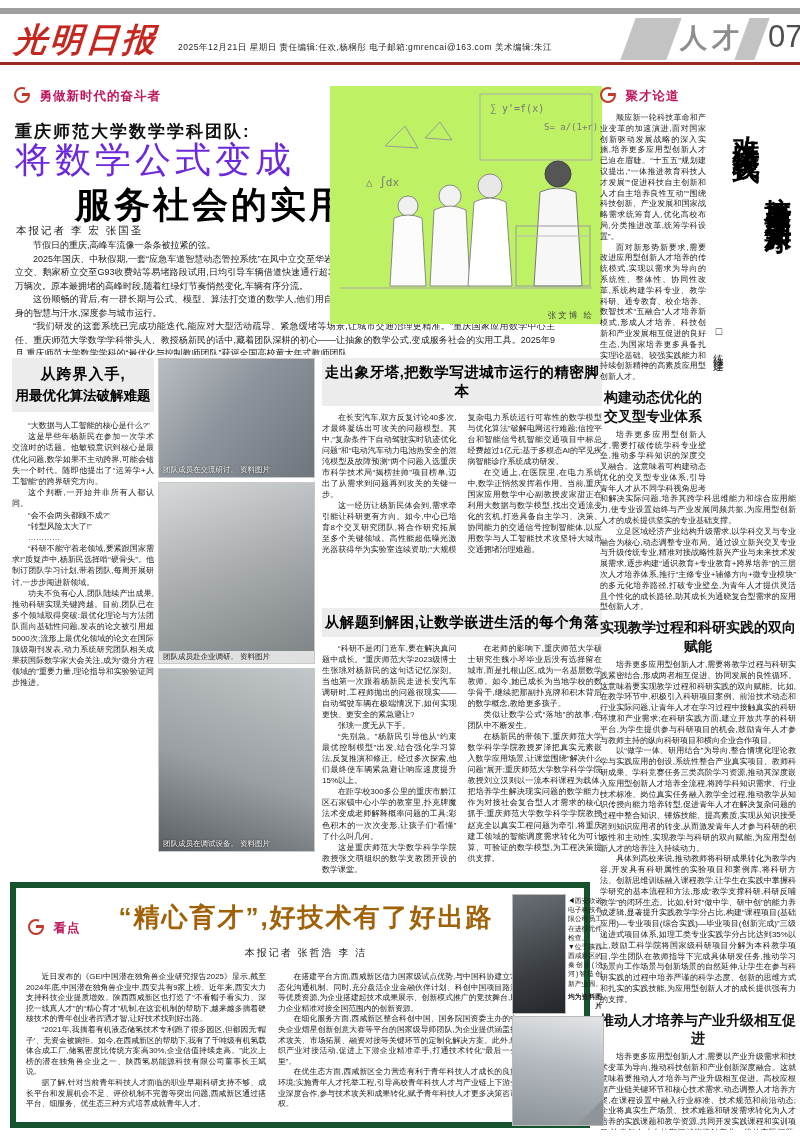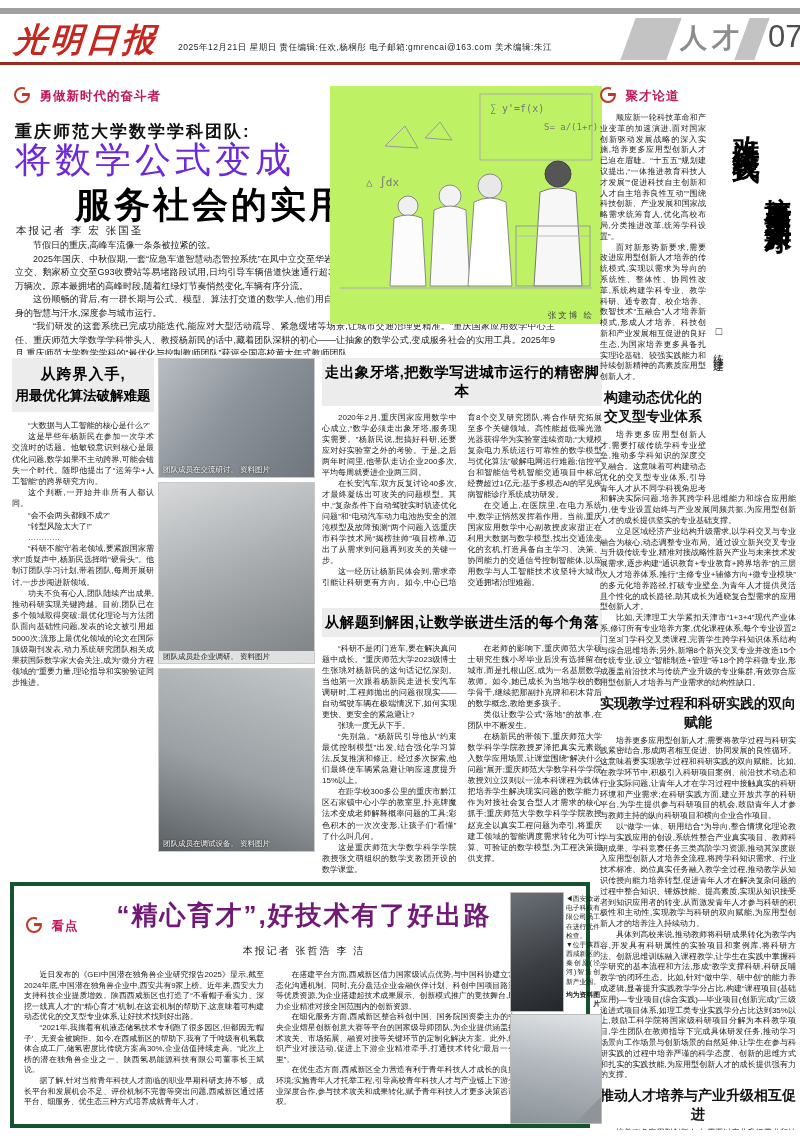--- a/index.html
+++ b/index.html
@@ -67,25 +67,25 @@
   .rcol .rtag{margin-bottom:8px;}
   .vhead{float:right;width:82px;height:368px;position:relative;margin:0 0 4px 8px;}
   .vh1{position:absolute;left:14px;top:2px;writing-mode:vertical-rl;font-family:"Liberation Serif",serif;
        font-weight:bold;font-size:27px;letter-spacing:4px;color:#000;}
   .vh2{position:absolute;right:0;top:62px;writing-mode:vertical-rl;font-family:"Liberation Serif",serif;
        font-weight:bold;font-size:27px;letter-spacing:3px;color:#000;}
   .vauthor{position:absolute;left:-2px;top:212px;writing-mode:vertical-rl;font-size:10.5px;color:#222;letter-spacing:3px;}
   .rbody{font-size:8px;line-height:1.35;}
   .rbody .subhead{font-size:14px;}
   
-  .obox{position:absolute;left:10px;top:882px;width:580px;height:246px;border:4px solid #14532d;
+  .obox{position:absolute;left:10px;top:882px;width:580px;height:246px;border:6px solid #14532d;
         background:#fff;box-sizing:border-box;}
   .obox .btag{position:absolute;left:12px;top:30px;}
   .b-h{position:absolute;left:90px;top:12px;width:400px;text-align:center;font-size:26px;
-       font-weight:900;color:#701a75;letter-spacing:2px;}
+       font-weight:900;color:#a16207;letter-spacing:2px;}
   .b-byline{position:absolute;left:90px;top:58px;width:400px;text-align:center;font-size:10px;
        color:#222;letter-spacing:2px;}
   .b-body{position:absolute;left:10px;top:84px;width:492px;height:150px;overflow:hidden;
        column-count:2;column-gap:12px;font-size:7.8px;line-height:1.36;}
   .b-ph1{position:absolute;left:496px;top:6px;width:52px;height:118px;border:1px solid #bbb;
        background:linear-gradient(160deg,#6b7076 0%,#3c4045 60%,#23262a 100%);}
   .b-caps{position:absolute;left:552px;top:8px;width:34px;font-size:6.8px;line-height:1.35;color:#222;text-align:justify;}
   .b-caps .c3{font-weight:bold;margin-top:4px;text-align:right;}
   .b-ph2{position:absolute;left:496px;top:128px;width:90px;height:108px;border:1px solid #bbb;
        background:linear-gradient(190deg,#e3e6e8 0%,#b4bac0 45%,#8b9298 100%);}
@@ -176,21 +176,20 @@
       <div class="cap-d">团队成员赴企业调研。 资料图片</div>
     </div>
     <div class="ph ph3">
       <div class="cap-w">团队成员在调试设备。 资料图片</div>
     </div>
   </div>
 
   <div class="a2">
     <h3 class="strip">走出象牙塔,把数学写进城市运行的精密脚本</h3>
     <div class="body">
-        <p class="para">2020年2月,重庆国家应用数学中心成立,“数学必须走出象牙塔,服务现实需要。”杨新民说,想搞好科研,还要应对好实验室之外的考验。于是,之后两年时间里,他带队走访企业200多次,平均每周就要进企业两三回。</p>
         <p class="para">在长安汽车,双方反复讨论40多次,才最终凝练出可攻关的问题模型。其中,“复杂条件下自动驾驶实时轨迹优化问题”和“电动汽车动力电池热安全的混沌模型及故障预测”两个问题入选重庆市科学技术局“揭榜挂帅”项目榜单,迈出了从需求到问题再到攻关的关键一步。</p>
         <p class="para">这一经历让杨新民体会到,需求牵引能让科研更有方向。如今,中心已培育8个交叉研究团队,将合作研究拓展至多个关键领域。高性能超低噪光激光器获得华为实验室连续资助;“大规模复杂电力系统运行可靠性的数学模型与优化算法”破解电网运行难题;信控平台和智能信号机智能交通项目中标总经费超过1亿元;基于多模态AI的罕见疾病智能诊疗系统成功研发。</p>
         <p class="para">在交通上,在医院里,在电力系统中,数学正悄然发挥着作用。当前,重庆国家应用数学中心副教授皮家甜正在利用大数据与数学模型,找出交通流变化的玄机,打造具备自主学习、决策、协同能力的交通信号控制智能体,以应用数学与人工智能技术攻坚特大城市交通拥堵治理难题。</p>
       </div>
   </div>
 
   <div class="a3">
     <h3 class="strip">从解题到解困,让数学嵌进生活的每个角落</h3>
     <div class="body">
         <p class="para">“科研不是闭门造车,要在解决真问题中成长。”重庆师范大学2023级博士生张珧对杨新民的这句话记忆深刻。当他第一次跟着杨新民走进长安汽车调研时,工程师抛出的问题很现实——自动驾驶车辆在极端情况下,如何实现更快、更安全的紧急避让?</p>
@@ -213,40 +212,39 @@
       <div class="vh1">改进传统模式</div>
       <div class="vh2">培养更多应用型创新人才</div>
       <div class="vauthor">□ 练继建</div>
     </div>
     <div class="rbody">
         <p class="para">顺应新一轮科技革命和产业变革的加速演进,面对国家创新驱动发展战略的深入实施,培养更多应用型创新人才已迫在眉睫。“十五五”规划建议提出,“一体推进教育科技人才发展”“促进科技自主创新和人才自主培养良性互动”“围绕科技创新、产业发展和国家战略需求统筹育人,优化高校布局,分类推进改革,统筹学科设置”。</p>
         <p class="para">面对新形势新要求,需要改进应用型创新人才培养的传统模式,实现以需求为导向的系统性、整体性、协同性改革,系统构建学科专业、教学科研、通专教育、校企培养、数智技术“五融合”人才培养新模式,形成人才培养、科技创新和产业发展相互促进的良好生态,为国家培养更多具备扎实理论基础、较强实践能力和持续创新精神的高素质应用型创新人才。</p>
         <h4 class="subhead">构建动态优化的交叉型专业体系</h4>
         <p class="para">培养更多应用型创新人才,需要打破传统学科专业壁垒,推动多学科知识的深度交叉融合。这意味着可构建动态优化的交叉型专业体系,引导青年人才从不同学科视角思考和解决实际问题,培养其跨学科思维能力和综合应用能力,使专业设置始终与产业发展同频共振,为应用型创新人才的成长提供坚实的专业基础支撑。</p>
         <p class="para">立足区域经济产业结构升级需求,以学科交叉与专业融合为核心,动态调整专业布局。通过设立新兴交叉专业与升级传统专业,精准对接战略性新兴产业与未来技术发展需求,逐步构建“通识教育+专业教育+跨界培养”的三层次人才培养体系,推行“主修专业+辅修方向+微专业模块”的多元化培养路径,打破专业壁垒,为青年人才提供灵活且个性化的成长路径,助其成长为通晓复合型需求的应用型创新人才。</p>
-        <p class="para">比如,天津理工大学紧扣天津市“1+3+4”现代产业体系,修订所有专业培养方案,优化课程体系,每个专业设置2门至3门学科交叉类课程,完善学生跨学科知识体系结构与综合思维培养;另外,新增8个新兴交叉专业并改造15个传统专业,设立“智能制造+管理”等18个跨学科微专业,形成覆盖前沿技术与传统产业升级的专业集群,有效弥合应用型创新人才培养与产业需求的结构性缺口。</p>
         <h4 class="subhead">实现教学过程和科研实践的双向赋能</h4>
         <p class="para">培养更多应用型创新人才,需要将教学过程与科研实践紧密结合,形成两者相互促进、协同发展的良性循环。这意味着要实现教学过程和科研实践的双向赋能。比如,在教学环节中,积极引入科研项目案例、前沿技术动态和行业实际问题,让青年人才在学习过程中接触真实的科研环境和产业需求;在科研实践方面,建立开放共享的科研平台,为学生提供参与科研项目的机会,鼓励青年人才参与教师主持的纵向科研项目和横向企业合作项目。</p>
         <p class="para">以“做学一体、研用结合”为导向,整合情境化理论教学与实践应用的创设,系统性整合产业真实项目、教师科研成果、学科竞赛任务三类高阶学习资源,推动其深度嵌入应用型创新人才培养全流程,将跨学科知识需求、行业技术标准、岗位真实任务融入教学全过程,推动教学从知识传授向能力培养转型,促进青年人才在解决复杂问题的过程中整合知识、锤炼技能、提高素质,实现从知识接受者到知识应用者的转变,从而激发青年人才参与科研的积极性和主动性,实现教学与科研的双向赋能,为应用型创新人才的培养注入持续动力。</p>
         <p class="para">具体到高校来说,推动教师将科研成果转化为教学内容,开发具有科研属性的实验项目和案例库,将科研方法、创新思维训练融入课程教学,让学生在实践中掌握科学研究的基本流程和方法,形成“教学支撑科研,科研反哺教学”的闭环生态。比如,针对“做中学、研中创”的能力养成逻辑,显著提升实践教学学分占比,构建“课程项目(基础应用)—专业项目(综合实践)—毕业项目(创新完成)”三级递进式项目体系,如理工类专业实践学分占比达到35%以上,鼓励工科学院将国家级科研项目分解为本科教学项目,学生团队在教师指导下完成具体研发任务,推动学习场景向工作场景与创新场景的自然延伸,让学生在参与科研实践的过程中培养严谨的科学态度、创新的思维方式和扎实的实践技能,为应用型创新人才的成长提供强有力的支撑。</p>
         <h4 class="subhead">推动人才培养与产业升级相互促进</h4>
         <p class="para">培养更多应用型创新人才,需要以产业升级需求和技术变革为导向,推动科技创新和产业创新深度融合。这就意味着要推动人才培养与产业升级相互促进。高校应根据产业链关键环节和核心技术需求,动态调整人才培养方案,在课程设置中融入行业标准、技术规范和前沿动态;企业将真实生产场景、技术难题和研发需求转化为人才培养的实践课题和教学资源,共同开发实践课程和实训项目,让青年人才在校期间就能接触产业一线的实际问题,提升解决复杂工程问题的能力。</p>
       </div>
 
   </div>
 
   <div class="obox">
     <div class="btag">
       <span class="gmark"></span>
       <span class="tag">看点</span>
     </div>
     <h2 class="b-h">“精心育才”,好技术有了好出路</h2>
     <div class="b-byline">本报记者 张哲浩 李 洁</div>
     <div class="b-body">
-        <p class="para">近日发布的《GEI中国潜在独角兽企业研究报告2025》显示,截至2024年底,中国潜在独角兽企业中,西安共有9家上榜。近年来,西安大力支持科技企业提质增效。陕西西咸新区也打造了“不看帽子看实力、深挖一线真人才”的“精心育才”机制,在这套机制的帮助下,这意味着可构建动态优化的交叉型专业体系,让好技术找到好出路。</p>
+        <p class="para">近日发布的《GEI中国潜在独角兽企业研究报告2025》显示,截至2024年底,中国潜在独角兽企业中,西安共有9家上榜。近年来,西安大力支持科技企业提质增效。陕西西咸新区也打造了“不看帽子看实力、深挖一线真人才”的“精心育才”机制,在这套机制的帮助下,越来越多揣着硬核技术的青年创业者挥洒才智,让好技术找到好出路。</p>
         <p class="para">“2021年,我揣着有机液态储氢技术专利跑了很多园区,但都因无‘帽子’、无资金被婉拒。如今,在西咸新区的帮助下,我有了千吨级有机氢载体合成工厂,储氢密度比传统方案高30%,企业估值持续走高。”此次上榜的潜在独角兽企业之一、陕西氢易能源科技有限公司董事长王斌说。</p>
         <p class="para">据了解,针对当前青年科技人才面临的职业早期科研支持不够、成长平台和发展机会不足、评价机制不完善等突出问题,西咸新区通过搭平台、细服务、优生态三种方式培养成就青年人才。</p>
         <p class="para">在搭建平台方面,西咸新区借力国家级试点优势,与中国科协建立常态化沟通机制。同时,充分盘活企业金融伙伴计划、科创中国项目路演等优质资源,为企业搭建起技术成果展示、创新模式推广的竞技舞台,助力企业精准对接全国范围内的创新资源。</p>
         <p class="para">在细化服务方面,西咸新区整合科创中国、国务院国资委主办的中央企业熠星创新创意大赛等平台的国家级导师团队,为企业提供涵盖技术攻关、市场拓展、融资对接等关键环节的定制化解决方案。此外,组织产业对接活动,促进上下游企业精准牵手,打通技术转化“最后一公里”。</p>
         <p class="para">在优生态方面,西咸新区全力营造有利于青年科技人才成长的良好环境;实施青年人才托举工程,引导高校青年科技人才与产业链上下游企业深度合作,参与技术攻关和成果转化,赋予青年科技人才更多决策咨询权。</p>
       </div>
     <div class="b-ph1"></div>
     <div class="b-caps">
       <div class="c1">◀西安欣诺电子科技有限公司员工在进行元件检查。</div>
       <div class="c2">▼位于陕西西咸新区的秦创原(泾河)智造创新产业园。</div>

